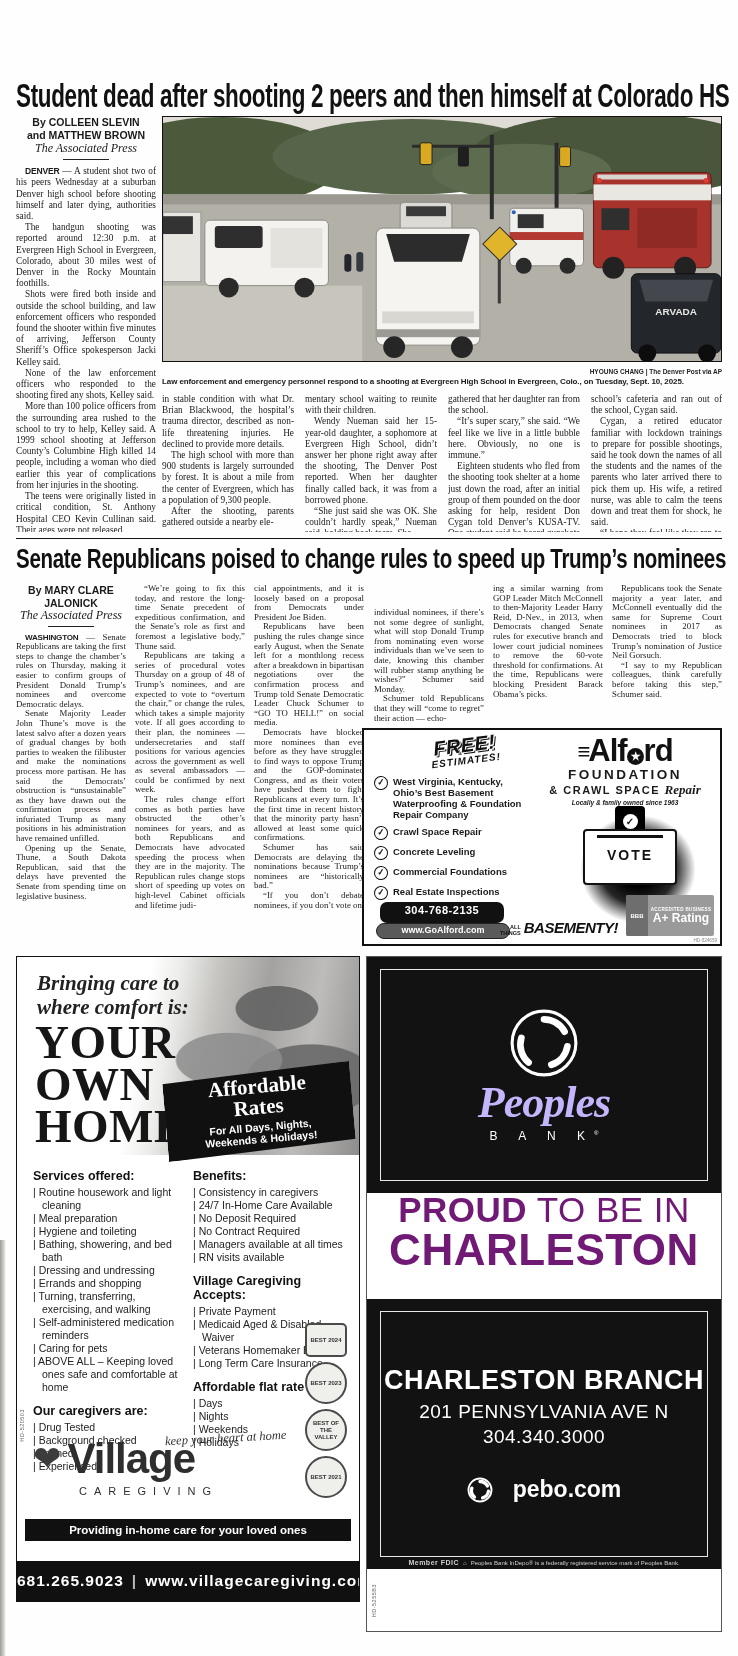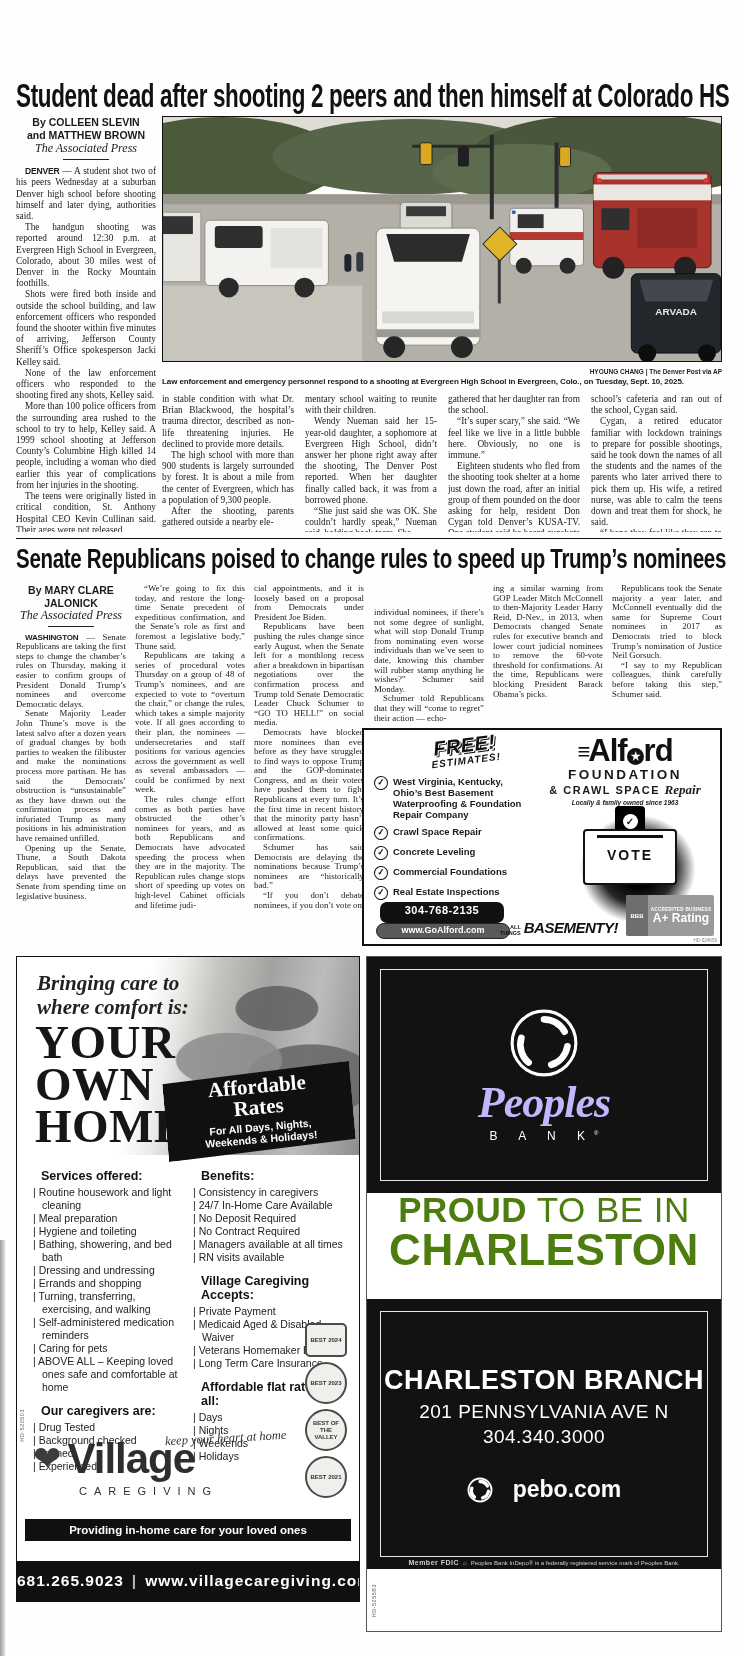--- a/index.html
+++ b/index.html
@@ -125,21 +125,21 @@
   .v-home{position:absolute;left:18px;top:64px;font-weight:900;font-size:47px;line-height:42px;
           letter-spacing:.5px;color:#161616;font-family:"Liberation Serif",serif;}
   .v-ribbon{position:absolute;right:6px;top:112px;width:176px;padding:7px 6px 9px;background:#101010;
             color:#fff;text-align:center;transform:rotate(-5deg);
             clip-path:polygon(0 8%,100% 0,100% 92%,0 100%);z-index:2;}
   .v-ribbon .r1{font-family:"Liberation Serif",serif;font-weight:900;font-size:21px;line-height:21px;}
   .v-ribbon .r2{font-family:"Liberation Sans",sans-serif;font-weight:bold;font-size:10.5px;line-height:12px;margin-top:3px;}
   .v-lists{font-family:"Liberation Sans",sans-serif;color:#222;}
   .v-colL{position:absolute;left:16px;top:212px;width:152px;}
   .v-colR{position:absolute;left:176px;top:212px;width:158px;}
-  .v-h{font-size:12.5px;font-weight:bold;margin:0 8px 3px;color:#111;}
+  .v-h{font-size:12.5px;font-weight:bold;margin:0 0 3px;color:#111;}
   .v-lists ul{list-style:none;margin:0 0 10px;padding:0;font-size:10.5px;line-height:13px;}
   .v-lists li{padding-left:9px;text-indent:-9px;}
   .v-badges{position:absolute;left:288px;top:366px;display:flex;flex-direction:column;gap:5px;align-items:center;z-index:3;}
   .v-badge{width:42px;height:42px;border:2px solid #4a4a4a;border-radius:50%;background:#efefec;
            display:flex;align-items:center;justify-content:center;text-align:center;
            font-family:"Liberation Sans",sans-serif;font-size:6px;font-weight:900;line-height:7px;color:#333;padding:2px;box-sizing:border-box;}
   .v-badge:first-child{border-radius:5px;height:34px;}
   .v-logo{position:absolute;left:16px;top:478px;width:240px;}
   .v-script{position:absolute;left:148px;top:474px;font-style:italic;font-size:12.5px;color:#333;
             transform:rotate(-3deg);white-space:nowrap;}
@@ -161,21 +161,21 @@
   .p-top{top:0;height:236px;}
   .p-frame::before{content:"";position:absolute;left:13px;right:13px;top:12px;bottom:12px;
                    border:1px solid rgba(255,255,255,.9);pointer-events:none;}
   .p-top-inner{position:relative;height:100%;display:flex;flex-direction:column;align-items:center;
                justify-content:center;gap:2px;}
   .p-word{color:#c4b5fd;font-family:"Liberation Serif",serif;font-style:italic;font-weight:bold;
           font-size:44px;line-height:44px;letter-spacing:-1px;}
   .p-bank{color:#fff;font-size:12px;letter-spacing:9px;margin-top:2px;}
   .p-bank sup{font-size:6px;letter-spacing:0;}
   .p-mid{position:absolute;top:236px;height:77px;width:100%;display:flex;flex-direction:column;
-         align-items:center;justify-content:center;color:#4d7c0f;}
+         align-items:center;justify-content:center;color:#701a75;}
   .p-mid .l1{font-size:35px;line-height:36px;font-weight:300;letter-spacing:.5px;}
   .p-mid .l1 b{font-weight:900;}
   .p-mid .l2{font-size:44px;line-height:44px;font-weight:900;letter-spacing:.5px;}
   .p-bot{top:342px;height:270px;}
   .p-bot-inner{position:relative;height:100%;display:flex;flex-direction:column;align-items:center;
                justify-content:center;color:#fff;text-align:center;}
   .p-branch{font-size:27px;font-weight:900;letter-spacing:.5px;}
   .p-addr{font-size:19px;font-weight:300;margin-top:5px;letter-spacing:.5px;}
   .p-phone{font-size:19px;font-weight:300;margin-top:3px;letter-spacing:.5px;}
   .p-site{display:flex;align-items:center;gap:20px;margin-top:28px;}

